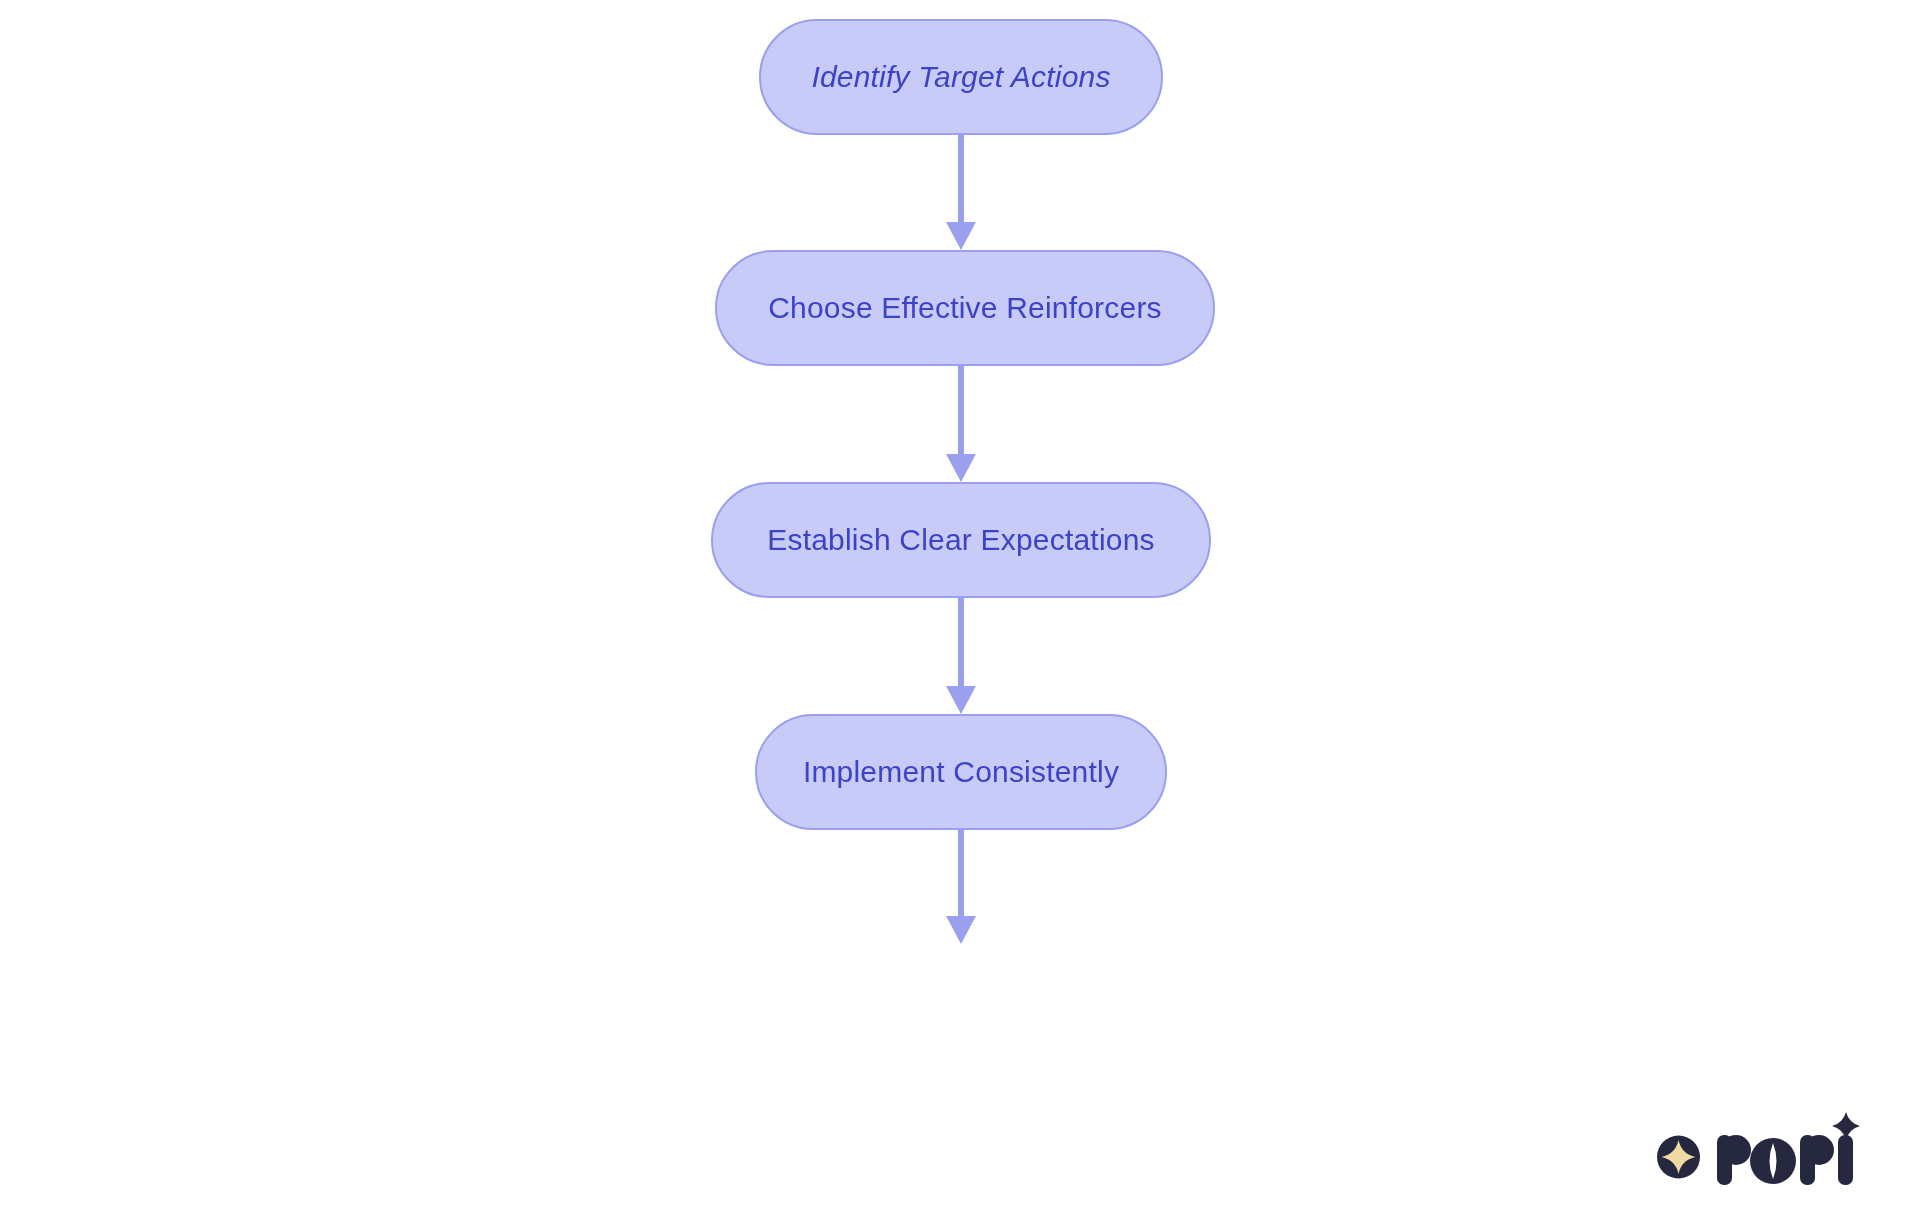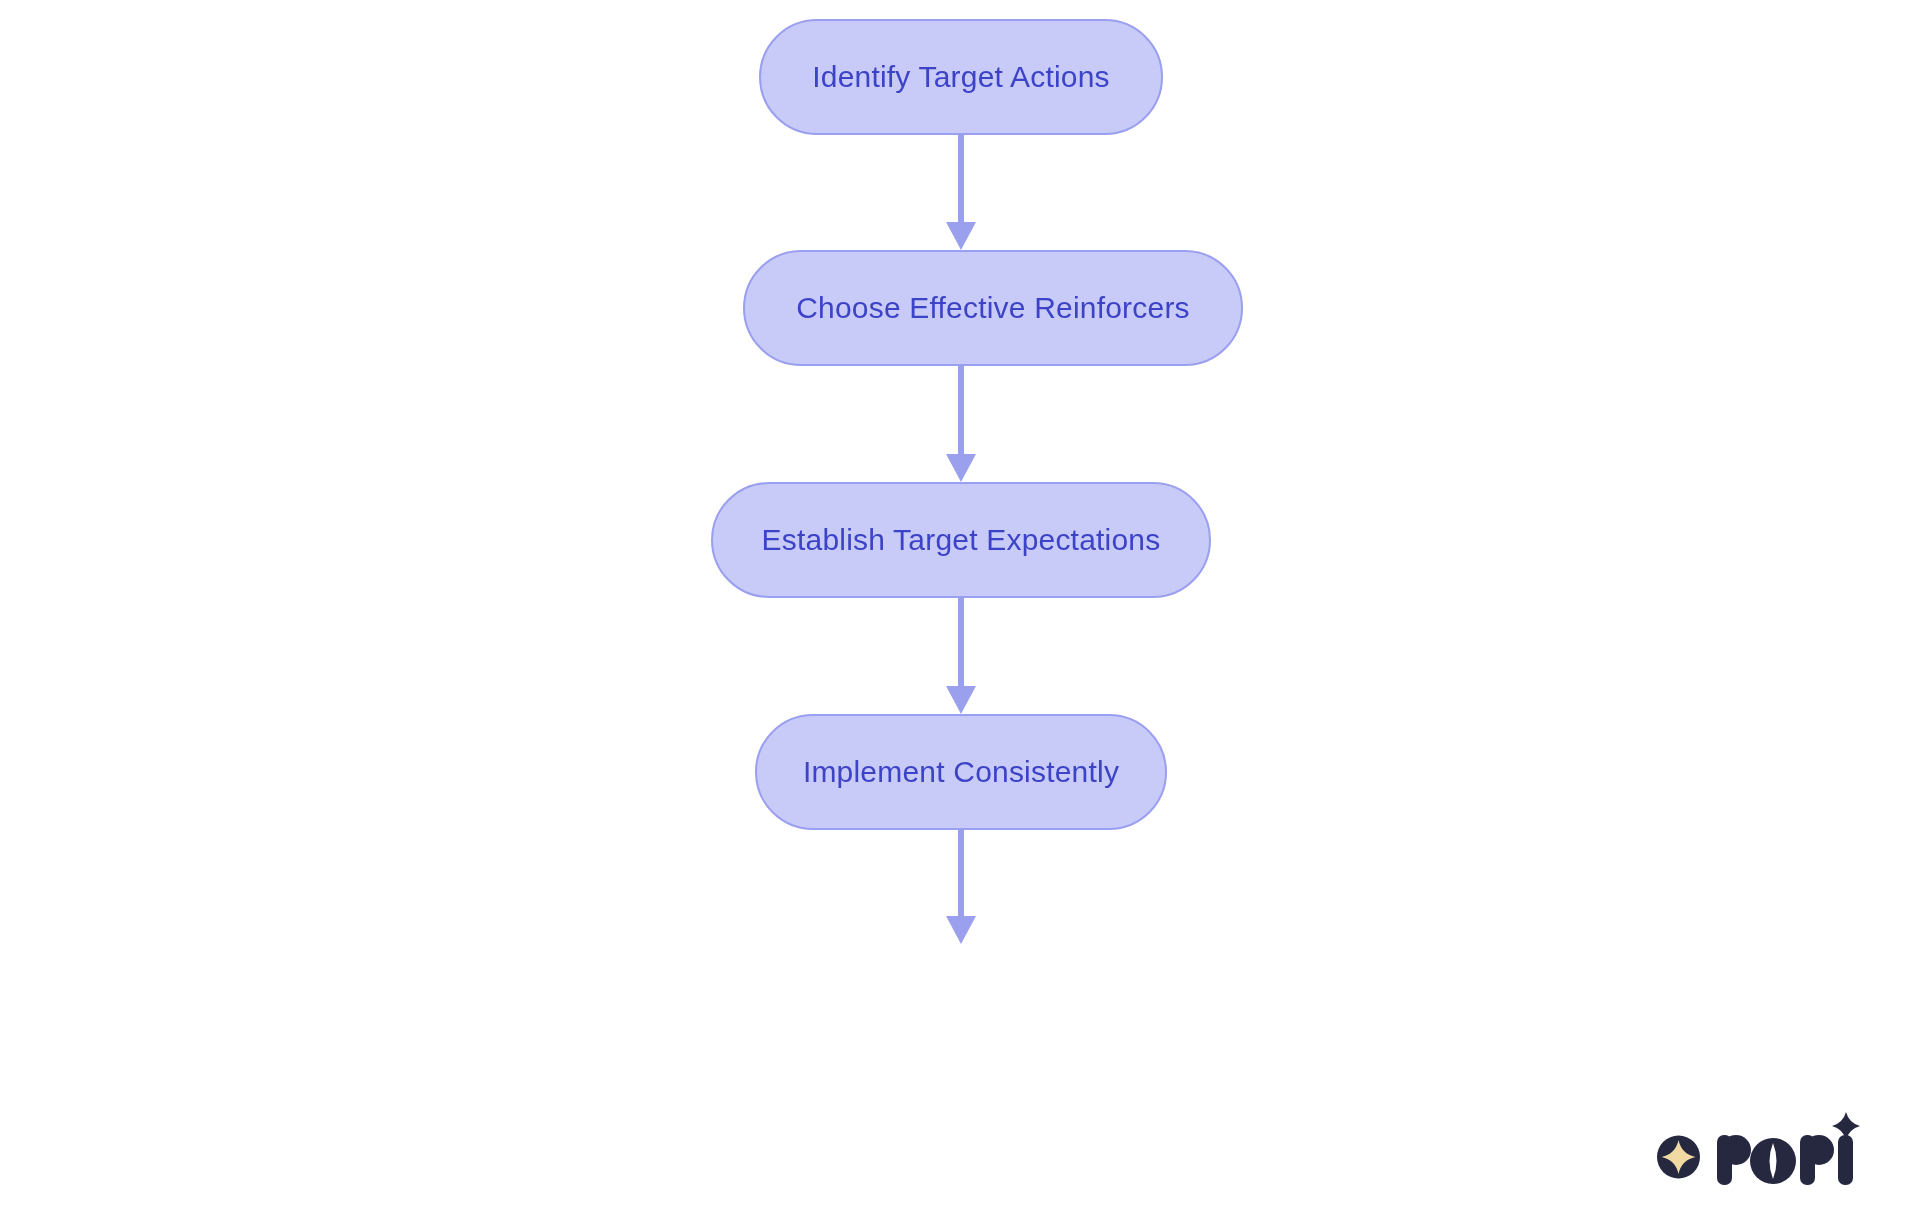--- a/index.html
+++ b/index.html
@@ -22,22 +22,22 @@
     justify-content: center;
     background: #c8caf8;
     border: 2px solid #9a9fef;
     border-radius: 58px;
     box-sizing: border-box;
     color: #3c43c7;
     font-size: 30px;
     letter-spacing: 0.2px;
     text-align: center;
   }
-  .node-1 { left: 759px; top: 19px;  width: 404px; height: 116px; }
-  .node-2 { left: 743px; top: 250px; width: 500px; height: 116px; }
+  .node-1 { left: 759px; top: 19px;  width: 404px; height: 116px; font-style: italic; }
+  .node-2 { left: 715px; top: 250px; width: 500px; height: 116px; }
   .node-3 { left: 711px; top: 482px; width: 500px; height: 116px; }
   .node-4 { left: 755px; top: 714px; width: 412px; height: 116px; text-align: right; }
   .node-5 { left: 778px; top: 944px; width: 366px; height: 116px; }
 
   .flow-arrow {
     position: absolute;
     left: 946px;
     width: 30px;
   }
   .arrow-1 { top: 135px; height: 115px; }
@@ -88,21 +88,21 @@
   <div class="flow-node node-2">
     <span>Choose Effective Reinforcers</span>
   </div>
 
   <div class="flow-arrow arrow-2">
     <div class="arrow-line"></div>
     <div class="arrow-head"></div>
   </div>
 
   <div class="flow-node node-3">
-    <span>Establish Target Expectations</span>
+    <span>Establish Clear Expectations</span>
   </div>
 
   <div class="flow-arrow arrow-3">
     <div class="arrow-line"></div>
     <div class="arrow-head"></div>
   </div>
 
   <div class="flow-node node-4">
     <span>Implement Consistently</span>
   </div>

